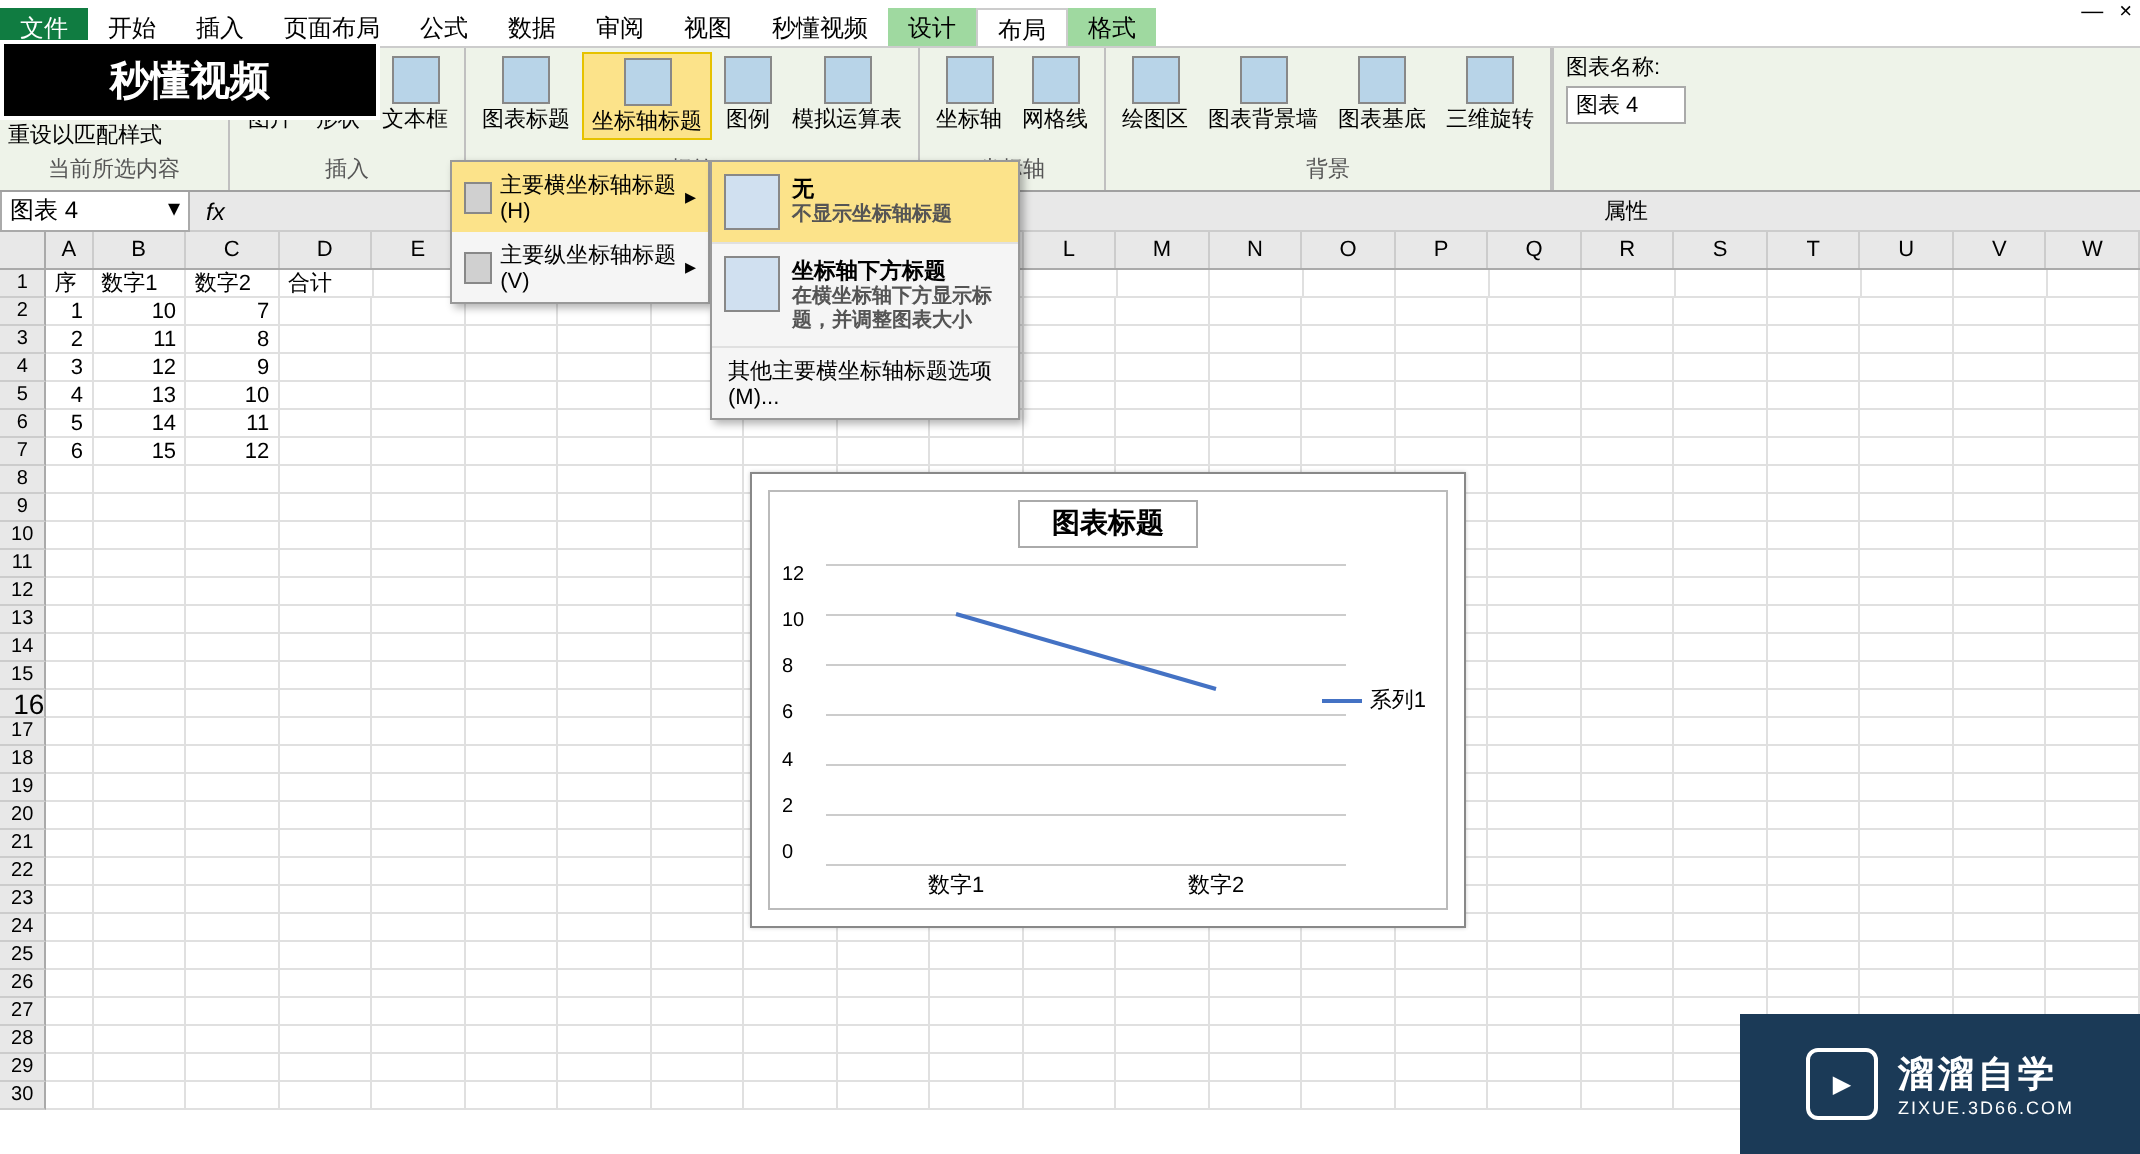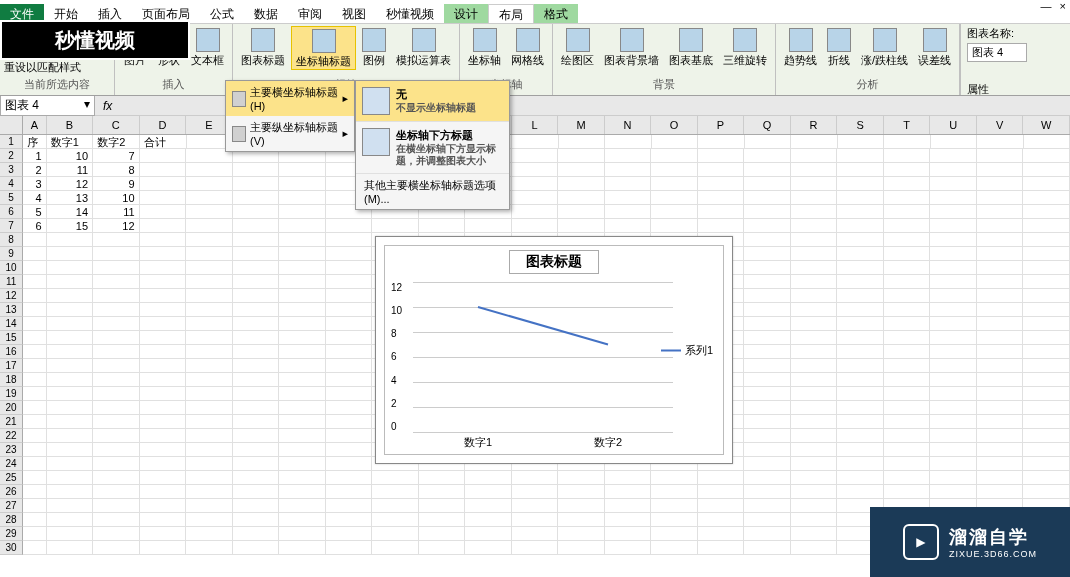--- a/index.html
+++ b/index.html
@@ -176,45 +176,24 @@
           <div class="ribbon-btn-icon"></div>
           <div class="ribbon-btn-label">图表基底</div>
         </div>
       <div class="ribbon-btn">
           <div class="ribbon-btn-icon"></div>
           <div class="ribbon-btn-label">三维旋转</div>
         </div>
     </div>
     <div class="ribbon-group-label">背景</div>
   </div>
-  <div class="ribbon-group">
-    <div class="ribbon-buttons">
-      <div class="ribbon-btn">
-          <div class="ribbon-btn-icon"></div>
-          <div class="ribbon-btn-label">趋势线</div>
-        </div>
-      <div class="ribbon-btn">
-          <div class="ribbon-btn-icon"></div>
-          <div class="ribbon-btn-label">折线</div>
-        </div>
-      <div class="ribbon-btn">
-          <div class="ribbon-btn-icon"></div>
-          <div class="ribbon-btn-label">涨/跌柱线</div>
-        </div>
-      <div class="ribbon-btn">
-          <div class="ribbon-btn-icon"></div>
-          <div class="ribbon-btn-label">误差线</div>
-        </div>
-    </div>
-    <div class="ribbon-group-label">分析</div>
-  </div>
   <div class="chart-name-panel">
     <div>图表名称:</div>
     <div class="chart-name-input">图表 4</div>
-    <div style="margin-top:20px;">属性</div>
+    <div style="margin-top:36px;text-align:center">属性</div>
   </div>
 </div>
 
 <div class="logo-overlay">秒懂视频</div>
 
 <div class="submenu-1">
   <div class="submenu-1-item highlighted">
     <span class="icon"></span>
     <span>主要横坐标轴标题(H)</span>
     <span class="arrow">▸</span>
@@ -664,21 +643,21 @@
         <div class="cell" style="width: 48px;"></div>
         <div class="cell" style="width: 48px;"></div>
         <div class="cell" style="width: 48px;"></div>
         <div class="cell" style="width: 48px;"></div>
         <div class="cell" style="width: 48px;"></div>
         <div class="cell" style="width: 48px;"></div>
         <div class="cell" style="width: 48px;"></div>
         <div class="cell" style="width: 48px;"></div>
       </div>
       <div class="cell-row">
-        <div style="width: 24px; height: 14px; border-bottom: 1px solid rgb(204, 204, 204); border-right: 1px solid rgb(170, 170, 170); text-align: center; font-size: 10px; background: rgb(232, 232, 232); line-height: 14px;">16</div>
+        <div style="width: 24px; height: 14px; border-bottom: 1px solid rgb(204, 204, 204); border-right: 1px solid rgb(170, 170, 170); text-align: right; font-size: 14px; background: rgb(232, 232, 232); line-height: 14px;">16</div>
         <div class="cell" style="width: 24px;"></div>
         <div class="cell" style="width: 48px;"></div>
         <div class="cell" style="width: 48px;"></div>
         <div class="cell" style="width: 48px;"></div>
         <div class="cell" style="width: 48px;"></div>
         <div class="cell" style="width: 48px;"></div>
         <div class="cell" style="width: 48px;"></div>
         <div class="cell" style="width: 48px;"></div>
         <div class="cell" style="width: 48px;"></div>
         <div class="cell" style="width: 48px;"></div>

